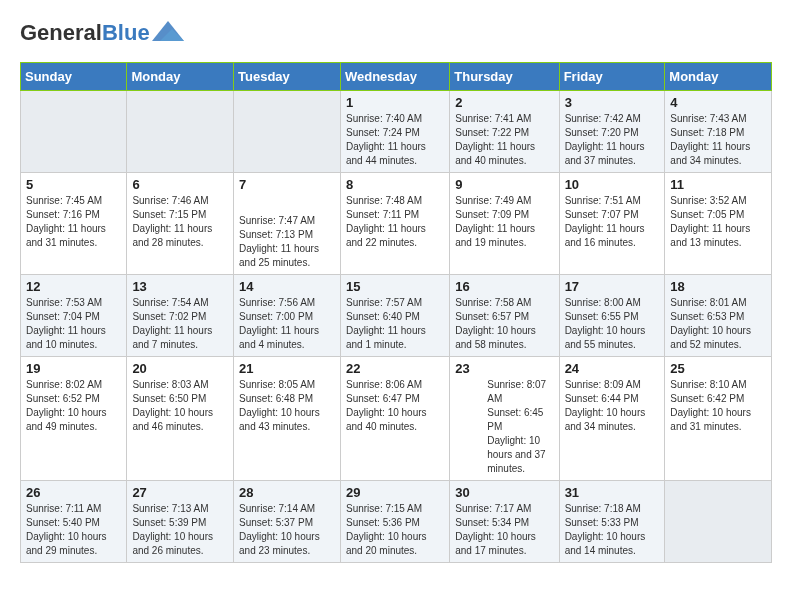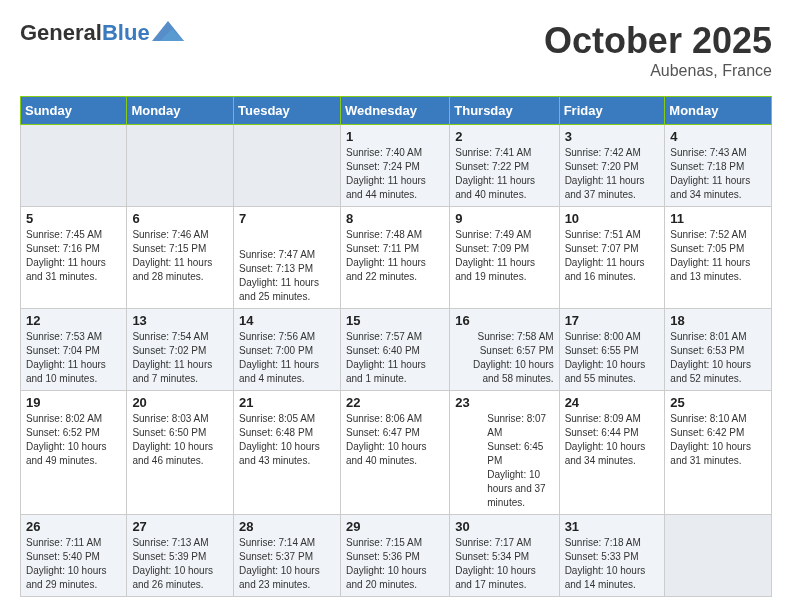--- a/index.html
+++ b/index.html
@@ -82,24 +82,20 @@
   <div class="logo">
     <div style="display:flex; align-items:center;justify-content:space-between;">
       <span style="font-size:22px; font-weight:bold; color:#333;">General</span>
       <span style="font-size:22px; font-weight:bold; color:#3a7abf;">Blue</span>
       <svg width="32" height="20" viewBox="0 0 32 20" style="margin-left:2px; margin-top:-4px;">
         <polygon points="0,20 16,0 32,20" fill="#3a7abf" opacity="0.85"></polygon>
         <polygon points="8,20 20,8 32,20" fill="#5a9fd4" opacity="0.7"></polygon>
       </svg>
     </div>
   </div>
-  <div class="title-block">
-    <div class="month-title">October 2025</div>
-    <div class="location">Aubenas, France</div>
-  </div>
 </div>
 
 <table>
   <thead>
     <tr id="header-row">
         <th>Sunday</th>
         <th>Monday</th>
         <th>Tuesday</th>
         <th>Wednesday</th>
         <th>Thursday</th>
@@ -169,21 +165,21 @@
 Daylight: 11 hours and 19 minutes.</div>
         </td>
         <td>
           <div class="day-num">10</div>
           <div class="cell-text" style="white-space: pre-line;">Sunrise: 7:51 AM
 Sunset: 7:07 PM
 Daylight: 11 hours and 16 minutes.</div>
         </td>
         <td>
           <div class="day-num">11</div>
-          <div class="cell-text" style="white-space: pre-line;">Sunrise: 7:52 AM
+          <div class="cell-text" style="white-space: pre-line;">Sunrise: 3:52 AM
 Sunset: 7:05 PM
 Daylight: 11 hours and 13 minutes.</div>
         </td>
       </tr>
       <tr>
         <td>
           <div class="day-num">12</div>
           <div class="cell-text" style="white-space: pre-line;">Sunrise: 7:53 AM
 Sunset: 7:04 PM
 Daylight: 11 hours and 10 minutes.</div>
@@ -201,21 +197,21 @@
 Daylight: 11 hours and 4 minutes.</div>
         </td>
         <td>
           <div class="day-num">15</div>
           <div class="cell-text" style="white-space: pre-line;">Sunrise: 7:57 AM
 Sunset: 6:40 PM
 Daylight: 11 hours and 1 minute.</div>
         </td>
         <td>
           <div class="day-num">16</div>
-          <div class="cell-text" style="white-space: pre-line; text-align: right;">Sunrise: 7:58 AM
+          <div class="cell-text" style="white-space: pre-line;">Sunrise: 7:58 AM
 Sunset: 6:57 PM
 Daylight: 10 hours and 58 minutes.</div>
         </td>
         <td>
           <div class="day-num">17</div>
           <div class="cell-text" style="white-space: pre-line;">Sunrise: 8:00 AM
 Sunset: 6:55 PM
 Daylight: 10 hours and 55 minutes.</div>
         </td>
         <td>

